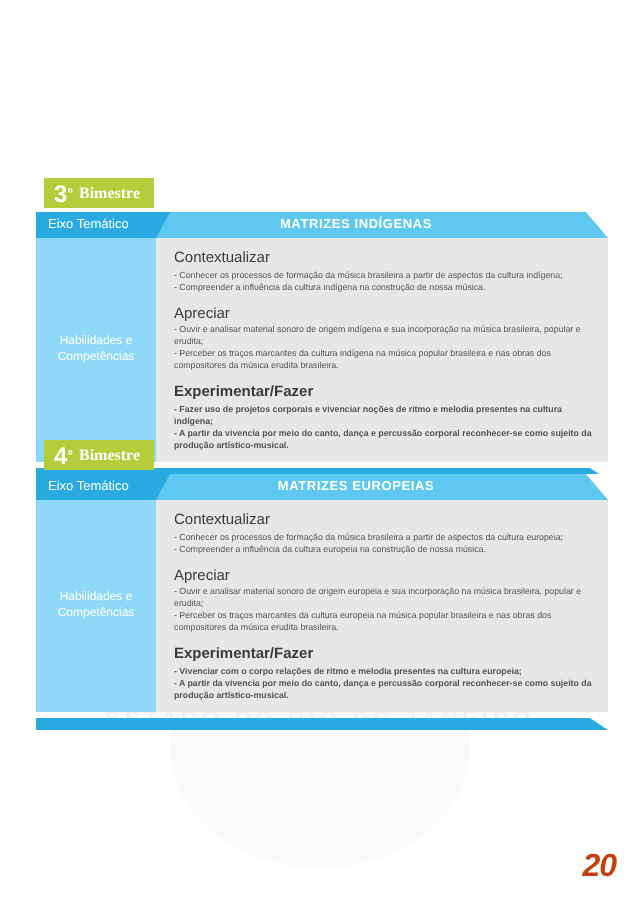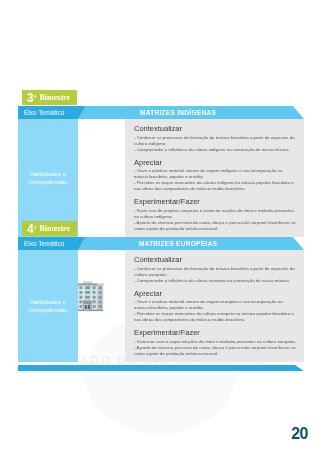--- a/index.html
+++ b/index.html
@@ -92,34 +92,34 @@
     border-top:13px solid #29abe2;
     border-right:7px solid transparent;
   }
   .hdr-title {
     flex:1; text-align:center; color:#ffffff;
     font-size:6.5px; font-weight:bold; letter-spacing:.3px;
     padding-right:26px;
   }
 
   
-  .body-row { display:flex; width:286px;gap:47px; }
+  .body-row { display:flex; width:286px; }
   .side {
     width:60px; flex:0 0 60px;
     background:#8ed8f8; color:#ffffff;
     display:flex; align-items:center; justify-content:center;
     text-align:center; font-size:6px; line-height:8px;
     padding:2px;
   }
   .content {
     flex:1; background:#e7e7e7;
     padding:5px 8px 5px 9px;
   }
   .sec { margin-bottom:5px; }
-  .sec:last-child { margin-bottom:0; }
+  .sec:last-child { margin-bottom:0;font-weight:bold; }
   .sec-h {
     font-size:7.5px; color:#3a3a3a; margin-bottom:1.5px;
   }
   .sec-li {
     font-size:4.4px; line-height:6px; color:#555555;
   }
 
   
   .btm {
     position:relative; height:6px; width:286px;
@@ -127,22 +127,22 @@
   }
   .btm::after {
     content:""; position:absolute; right:0; top:0;
     border-top:6px solid #ffffff;
     border-left:9px solid transparent;
   }
 
   
   .pagenum {
     position:absolute; right:12px; bottom:10px;
-    font-size:16px; font-weight:bold; color:#0c4a6e;
-    letter-spacing:-.5px; z-index:3;
+    font-size:16px; font-weight:bold; color:#c2410c;
+    letter-spacing:-.5px; z-index:3;font-style:italic;
   }
 </style>
 </head>
 <body>
 
 <div class="page">
 
   <div class="watermark">
     <span class="wm-bldg">🏢</span>
     <span class="wm-cup">🏆</span>

